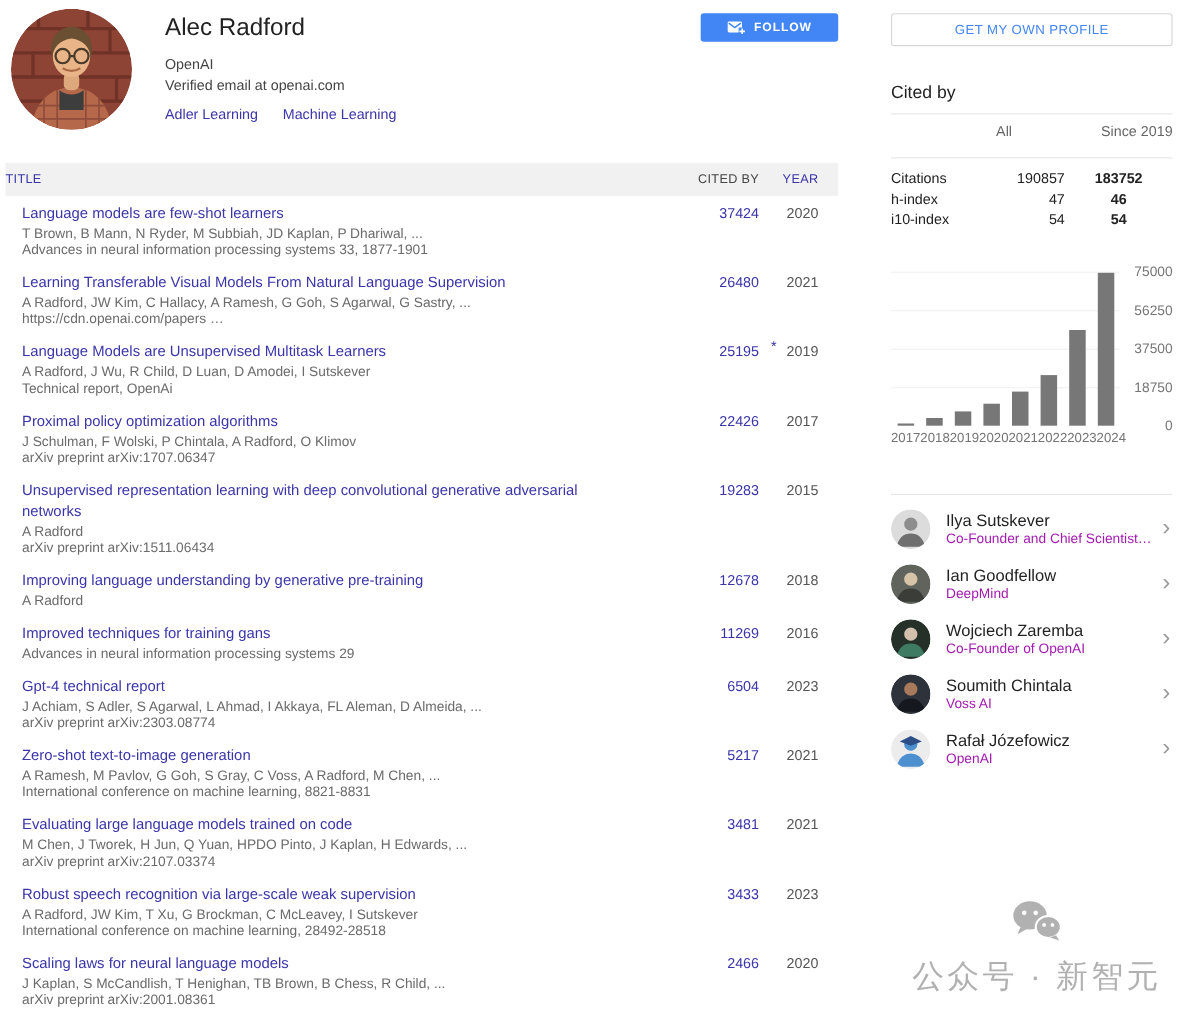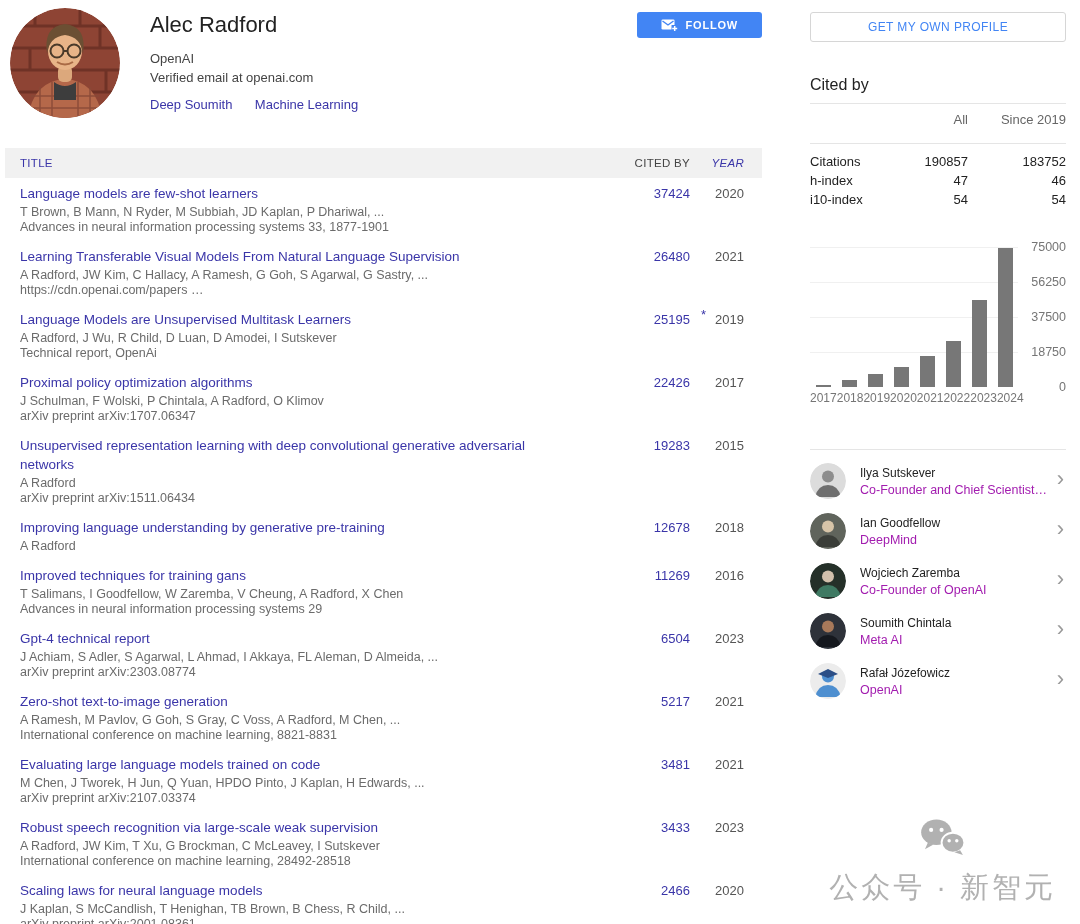--- a/index.html
+++ b/index.html
@@ -26,50 +26,50 @@
     border-radius:3px; font-size:11px; font-weight:bold; letter-spacing:.8px;
     padding:0 24px; display:flex; align-items:center; gap:8px; cursor:pointer;
     font-family:"Liberation Sans",sans-serif;
   }
 
   
   .pub-header {
     display:flex; align-items:center; background:#f1f1f1; height:30px;
     margin-top:30px; font-size:11.5px; letter-spacing:.3px;
   }
-  .col-title { flex:1; padding-left:15px; color:#3a35a8; }
+  .col-title { flex:1; color:#3a35a8; }
   .col-cited { width:90px; text-align:right; color:#444; }
-  .col-year  { width:72px; text-align:right; padding-right:18px; color:#3a35a8;font-style:italic; }
+  .col-year  { width:72px; text-align:right; padding-right:18px; color:#3a35a8; }
 
   .pub-row { display:flex; padding:6px 0; }
   .pub-main { flex:1; padding-left:15px; padding-right:18px; }
   .pub-title { display:block; color:#3a35a8; font-size:13.5px; line-height:19px; margin-bottom:2px; }
   .pub-authors, .pub-venue { color:#6b6b6b; font-size:12.5px; line-height:15px; }
   .pub-cited { width:90px; text-align:right; font-size:13px; position:relative; padding-top:2px; }
   .pub-cited a { color:#3a35a8; }
   .pub-star { position:absolute; right:-16px; top:-3px; color:#3a35a8; font-size:13px; }
   .pub-year { width:72px; text-align:right; padding-right:18px; font-size:13px; color:#555; padding-top:2px; }
 
   
   .get-profile-btn {
     width:100%; height:30px; background:#fff; border:1px solid #d6d6d6; border-radius:3px;
     color:#4285f4; font-size:12px; letter-spacing:.4px; cursor:pointer;
     font-family:"Liberation Sans",sans-serif;
   }
   .side-h3 { font-size:16px; font-weight:400; color:#222; }
   .divider { border-top:1px solid #e5e5e5; margin:9px 0 0 0; }
 
   .citedby-section { margin-top:34px; }
-  .stats-header { display:flex; font-size:13px; color:#666; padding:8px 0 7px 0; }
+  .stats-header { display:flex; font-size:13px; color:#666; padding:8px 0 7px 0;gap:48px; }
   .stats-header .sh-all { width:84px; margin-left:auto; text-align:right; }
   .stats-header .sh-since { width:98px; text-align:right; }
   .stat-row { display:flex; font-size:13px; color:#222; padding:2px 0; }
   .stat-label { color:#222; }
   .stat-all { width:84px; margin-left:auto; text-align:right; }
-  .stat-since { width:98px; text-align:right; }
+  .stat-since { width:98px; text-align:center;font-weight:bold; }
   .stats-body { padding-top:8px; }
 
   
   .chart { margin-top:38px; display:flex; }
   .chart-left { width:208px; }
   .chart-plot { position:relative; height:140px; }
   .gridline { position:absolute; left:0; right:0; height:1px; background:#f0f0f0; }
   .chart-bars { position:absolute; left:0; right:0; bottom:0; top:0; display:flex; align-items:flex-end; }
   .chart-slot { flex:1; display:flex; justify-content:center; }
   .chart-bar { width:15px; background:#777; cursor:pointer; }
@@ -77,21 +77,21 @@
   .chart-xlabel { flex:1; text-align:center; font-size:12px; color:#757575; }
   .chart-ylabels { position:relative; width:48px; height:140px; }
   .chart-ylabel { position:absolute; right:0; font-size:12.5px; color:#757575; }
 
   
   .coauthors-section { margin-top:44px; }
   .coauthor-list { padding-top:6px; }
   .coauthor-row { display:flex; align-items:center; padding:7px 0; cursor:pointer; }
   .co-avatar { width:36px; height:36px; border-radius:50%; overflow:hidden; flex:0 0 36px; }
   .co-text { margin-left:14px; flex:1; min-width:0; }
-  .co-name { font-size:12px; color:#222; line-height:17px; white-space:nowrap; }
+  .co-name { font-size:15px; color:#222; line-height:17px; white-space:nowrap; }
   .co-aff { font-size:12.5px; color:#a21caf; line-height:16px; white-space:nowrap; overflow:hidden; text-overflow:ellipsis; }
   .co-chevron { color:#9a9a9a; font-size:22px; line-height:20px; padding:0 2px 4px 8px; }
 
   
   .watermark {
     position:absolute; right:24px; bottom:16px; display:flex; align-items:center; gap:12px;
     color:#a9a9a9; opacity:.9;flex-direction:column;
   }
   .watermark-text { font-size:29px; letter-spacing:3px; }
 </style>
@@ -144,21 +144,21 @@
             </g>
             <path d="M47 54 Q55 59 63 54" stroke="#a96a45" stroke-width="2" fill="none"></path>
           </g>
         </svg>
       </div>
       <div class="profile-info">
         <div class="profile-name">Alec Radford</div>
         <div class="profile-line">OpenAI</div>
         <div class="profile-line">Verified email at openai.com</div>
         <div class="profile-interests">
-          <a class="interest-link">Deep Soumith</a>
+          <a class="interest-link">Adler Learning</a>
           <a class="interest-link">Machine Learning</a>
         </div>
       </div>
       <button class="follow-btn">
         <span style="display:flex;">
           <svg width="17" height="14" viewBox="0 0 17 14">
             <rect x="0.5" y="1.5" width="13" height="10" rx="1.3" fill="#fff"></rect>
             <path d="M1.5 3l5.5 4 5.5-4" stroke="#4285f4" stroke-width="1.4" fill="none"></path>
             <rect x="10.5" y="7" width="6.5" height="7" fill="#4285f4"></rect>
             <line x1="13.7" y1="8" x2="13.7" y2="13" stroke="#fff" stroke-width="1.5"></line>
@@ -225,21 +225,20 @@
           <div class="pub-main">
             <a class="pub-title">Improving language understanding by generative pre-training</a>
             <div class="pub-authors">A Radford</div>
           </div>
           <div class="pub-cited"><a>12678</a></div>
           <div class="pub-year">2018</div>
         </div>
         <div class="pub-row">
           <div class="pub-main">
             <a class="pub-title">Improved techniques for training gans</a>
-            <div class="pub-authors">T Salimans, I Goodfellow, W Zaremba, V Cheung, A Radford, X Chen</div>
             <div class="pub-venue">Advances in neural information processing systems 29</div>
           </div>
           <div class="pub-cited"><a>11269</a></div>
           <div class="pub-year">2016</div>
         </div>
         <div class="pub-row">
           <div class="pub-main">
             <a class="pub-title">Gpt-4 technical report</a>
             <div class="pub-authors">J Achiam, S Adler, S Agarwal, L Ahmad, I Akkaya, FL Aleman, D Almeida, ...</div>
             <div class="pub-venue">arXiv preprint arXiv:2303.08774</div>
@@ -411,21 +410,21 @@
             <span class="co-chevron">›</span>
           </div>
           <div class="coauthor-row">
             <span class="co-avatar"><svg viewBox="0 0 36 36" width="36" height="36">
                 <circle cx="18" cy="18" r="18" fill="#2e323a"></circle>
                 <circle cx="18" cy="13.5" r="6" fill="#a8795a"></circle>
                 <path d="M5 34 Q8 22 18 22 Q28 22 31 34 Z" fill="#15181e"></path>
               </svg></span>
             <div class="co-text">
               <div class="co-name">Soumith Chintala</div>
-              <div class="co-aff">Meta AI</div>
+              <div class="co-aff">Voss AI</div>
             </div>
             <span class="co-chevron">›</span>
           </div>
           <div class="coauthor-row">
             <span class="co-avatar"><svg viewBox="0 0 36 36" width="36" height="36">
                 <circle cx="18" cy="18" r="18" fill="#ececec"></circle>
                 <circle cx="18" cy="13.5" r="6" fill="#4e8fd0"></circle>
                 <path d="M8 11 L18 6 L28 11 L18 15 Z" fill="#2b4e86"></path>
                 <path d="M5 34 Q8 22 18 22 Q28 22 31 34 Z" fill="#4e8fd0"></path>
               </svg></span>

